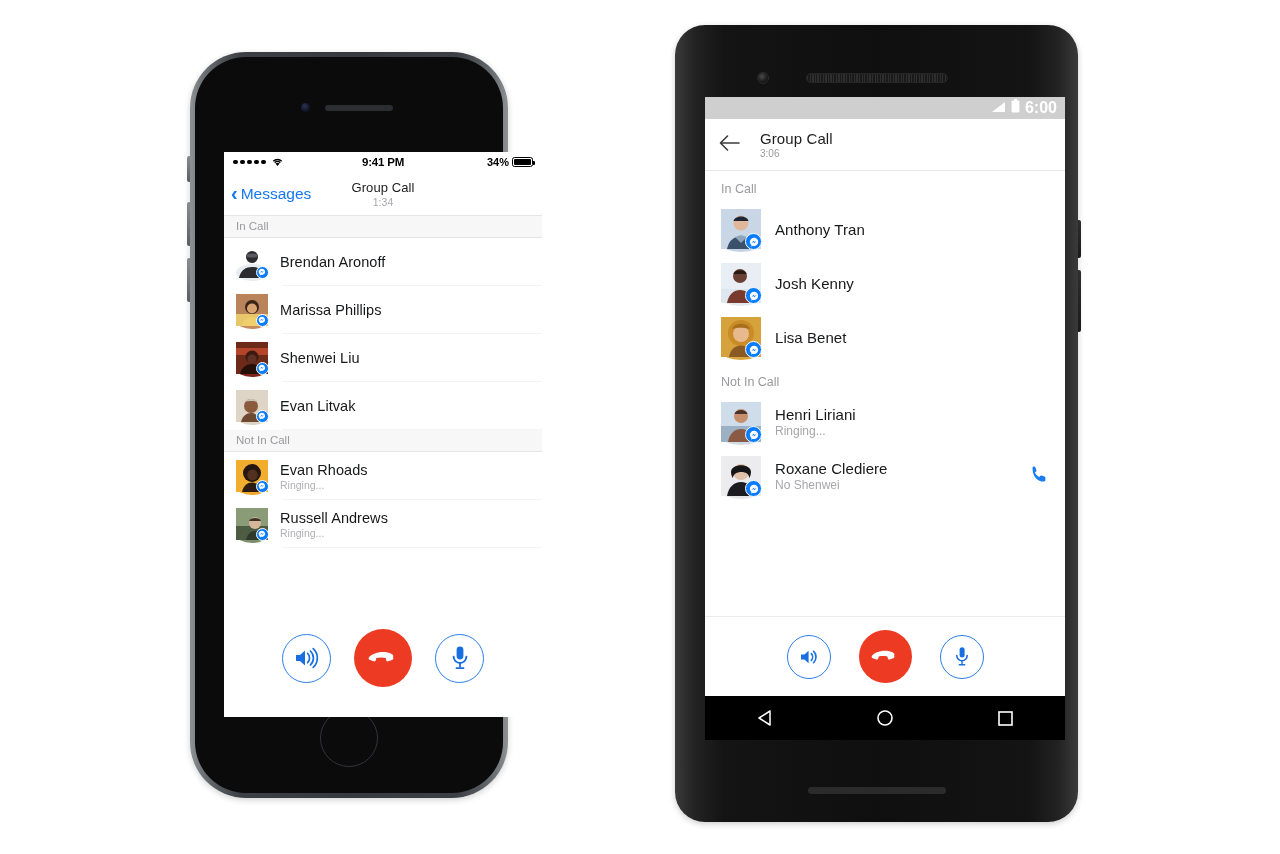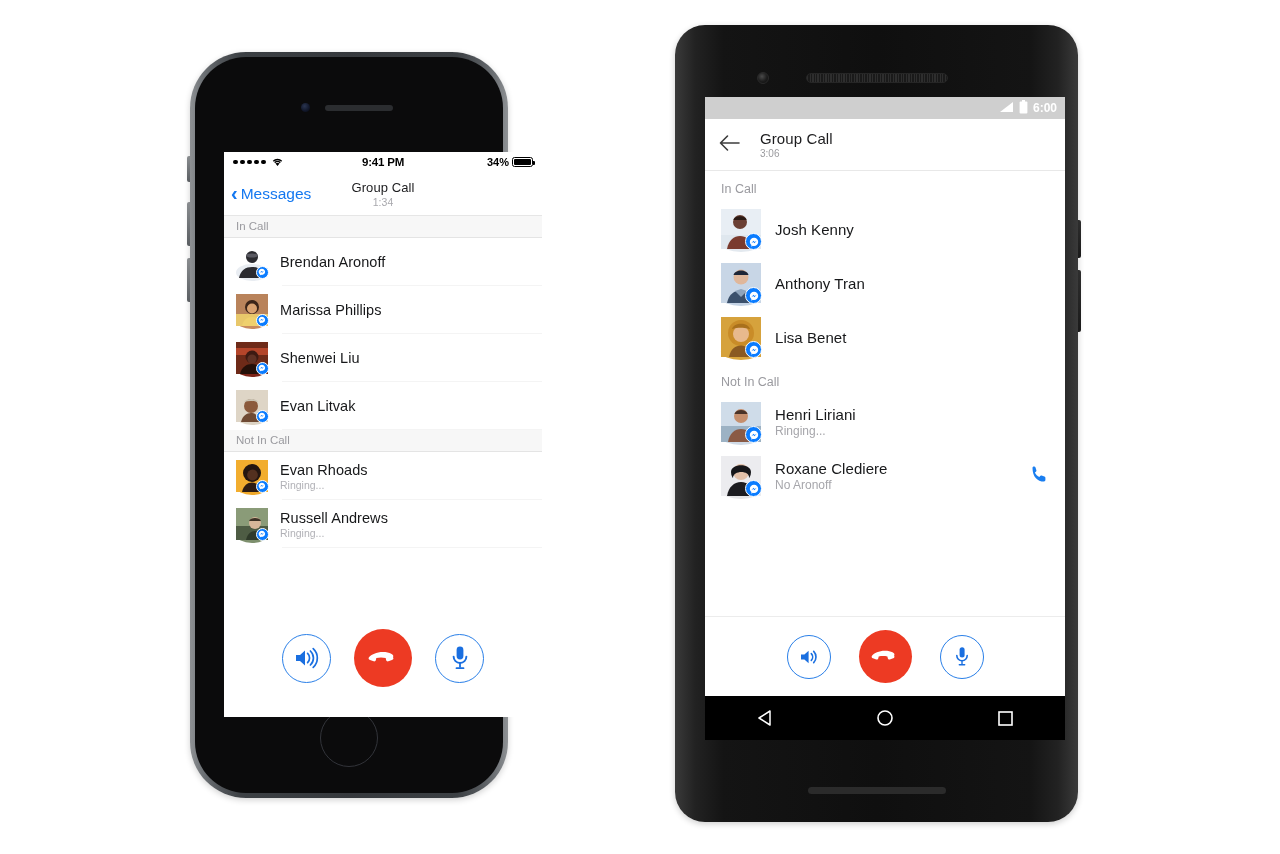--- a/index.html
+++ b/index.html
@@ -137,21 +137,21 @@
     background: linear-gradient(180deg,#2e2e2e,#1a1a1a);
   }
   .and-screen {
     position: absolute;
     left: 30px; top: 72px; width: 360px; height: 643px;
     background:#ffffff; overflow:hidden;
   }
   .and-status {
     height: 22px; background:#cfcfcf; display:flex; align-items:center;
     justify-content:flex-end; gap:5px; padding-right:8px;
-    font-size: 12px; color:#fff; font-weight: 700;
+    font-size: 16px; color:#fff; font-weight: 700;
   }
   .and-appbar {
     height: 52px; background:#fff; border-bottom:1px solid #e8e8e8;
     display:flex; align-items:center; padding: 0 14px; gap: 20px;
   }
   .and-back { font-size: 21px; color:#3c3c3c; line-height:1; cursor:pointer; }
   .and-title .t { font-size: 15px; color:#1c1c1e; letter-spacing:0.1px;}
   .and-title .s { font-size: 10px; color:#9b9b9f; margin-top: 1px; }
   .sec-and {
     padding: 11px 16px 6px; font-size: 12.5px; color:#9a9a9f; background:#fff;
@@ -441,59 +441,59 @@
         <span class="and-title">
           <div class="t">Group Call</div>
           <div class="s">3:06</div>
         </span>
       </div>
 
       <div class="sec-and">In Call</div>
 
       <div class="and-row">
         <span class="av" style="width:40px;height:40px">
+          <span class="pic" style="background:#c3d2e4">
+            <svg viewBox="0 0 40 40" width="40" height="40">
+                <rect width="40" height="40" fill="#c8d6e6"></rect>
+                <circle cx="20" cy="14" r="7.5" fill="#e0b79a"></circle>
+                <path d="M12.5 12c1.5-6 13.5-6 15 0z" fill="#1e2636"></path>
+                <path d="M6 40c1.8-9 7.4-12.5 14-12.5S32.2 31 34 40z" fill="#3b506b"></path>
+                <path d="M14 28l6 6 6-6-6-2z" fill="#8fa4bb"></path>
+              </svg>
+          </span>
+          <span class="badge">
+            <svg viewBox="0 0 24 24">
+                <path d="M12 2C6.2 2 2 6.3 2 11.6c0 3 1.4 5.7 3.7 7.4V23l3.4-1.9c.9.3 1.9.4 2.9.4 5.8 0 10-4.3 10-9.6S17.8 2 12 2zm1 12.9-2.6-2.7-5 2.7 5.5-5.8 2.6 2.7 4.9-2.7z" fill="#fff"></path>
+              </svg>
+          </span>
+        </span>
+        <span>
+          <div class="nm">Anthony Tran</div>
+        </span>
+      </div>
+
+      <div class="and-row">
+        <span class="av" style="width:40px;height:40px">
           <span class="pic" style="background:#e3e9ef">
             <svg viewBox="0 0 40 40" width="40" height="40">
                 <rect width="40" height="40" fill="#e8eef4"></rect>
                 <path d="M0 26h40v14H0z" fill="#dfe7ee"></path>
                 <circle cx="19" cy="13" r="7" fill="#6b4034"></circle>
                 <path d="M12.5 11c1-5 12-5 13 0z" fill="#2a1a14"></path>
                 <path d="M6 40c1.6-9 7-13 13-13s11.4 4 13 13z" fill="#7a3b2e"></path>
               </svg>
           </span>
           <span class="badge">
             <svg viewBox="0 0 24 24">
                 <path d="M12 2C6.2 2 2 6.3 2 11.6c0 3 1.4 5.7 3.7 7.4V23l3.4-1.9c.9.3 1.9.4 2.9.4 5.8 0 10-4.3 10-9.6S17.8 2 12 2zm1 12.9-2.6-2.7-5 2.7 5.5-5.8 2.6 2.7 4.9-2.7z" fill="#fff"></path>
               </svg>
           </span>
         </span>
         <span>
           <div class="nm">Josh Kenny</div>
-        </span>
-      </div>
-
-      <div class="and-row">
-        <span class="av" style="width:40px;height:40px">
-          <span class="pic" style="background:#c3d2e4">
-            <svg viewBox="0 0 40 40" width="40" height="40">
-                <rect width="40" height="40" fill="#c8d6e6"></rect>
-                <circle cx="20" cy="14" r="7.5" fill="#e0b79a"></circle>
-                <path d="M12.5 12c1.5-6 13.5-6 15 0z" fill="#1e2636"></path>
-                <path d="M6 40c1.8-9 7.4-12.5 14-12.5S32.2 31 34 40z" fill="#3b506b"></path>
-                <path d="M14 28l6 6 6-6-6-2z" fill="#8fa4bb"></path>
-              </svg>
-          </span>
-          <span class="badge">
-            <svg viewBox="0 0 24 24">
-                <path d="M12 2C6.2 2 2 6.3 2 11.6c0 3 1.4 5.7 3.7 7.4V23l3.4-1.9c.9.3 1.9.4 2.9.4 5.8 0 10-4.3 10-9.6S17.8 2 12 2zm1 12.9-2.6-2.7-5 2.7 5.5-5.8 2.6 2.7 4.9-2.7z" fill="#fff"></path>
-              </svg>
-          </span>
-        </span>
-        <span>
-          <div class="nm">Anthony Tran</div>
         </span>
       </div>
 
       <div class="and-row">
         <span class="av" style="width:40px;height:40px">
           <span class="pic" style="background:#d8a53d">
             <svg viewBox="0 0 40 40" width="40" height="40">
                 <rect width="40" height="40" fill="#d6a23c"></rect>
                 <circle cx="20" cy="16" r="13" fill="#c98c28"></circle>
                 <circle cx="20" cy="17" r="8" fill="#e8b98d"></circle>
@@ -548,21 +548,21 @@
               </svg>
           </span>
           <span class="badge">
             <svg viewBox="0 0 24 24">
                 <path d="M12 2C6.2 2 2 6.3 2 11.6c0 3 1.4 5.7 3.7 7.4V23l3.4-1.9c.9.3 1.9.4 2.9.4 5.8 0 10-4.3 10-9.6S17.8 2 12 2zm1 12.9-2.6-2.7-5 2.7 5.5-5.8 2.6 2.7 4.9-2.7z" fill="#fff"></path>
               </svg>
           </span>
         </span>
         <span>
           <div class="nm">Roxane Clediere</div>
-          <div class="st">No Aronoff</div>
+          <div class="st">No Shenwei</div>
         </span>
         <span class="act">
           <svg width="19" height="19" viewBox="0 0 19 19">
               <path d="M4.2 1.5c.6 0 1.1.4 1.3 1l.9 2.8c.2.6 0 1.2-.5 1.5l-1 .7c.9 2 2.5 3.6 4.5 4.5l.7-1c.3-.5.9-.7 1.5-.5l2.8.9c.6.2 1 .7 1 1.3v2.4c0 .8-.6 1.4-1.4 1.4C7.3 16.5 2.5 11.7 2.5 2.9c0-.8.6-1.4 1.4-1.4z" fill="#1a7ef0"></path>
             </svg>
         </span>
       </div>
 
       <div class="and-controls">
         <div class="cbtn outline" style="width:44px;height:44px">

